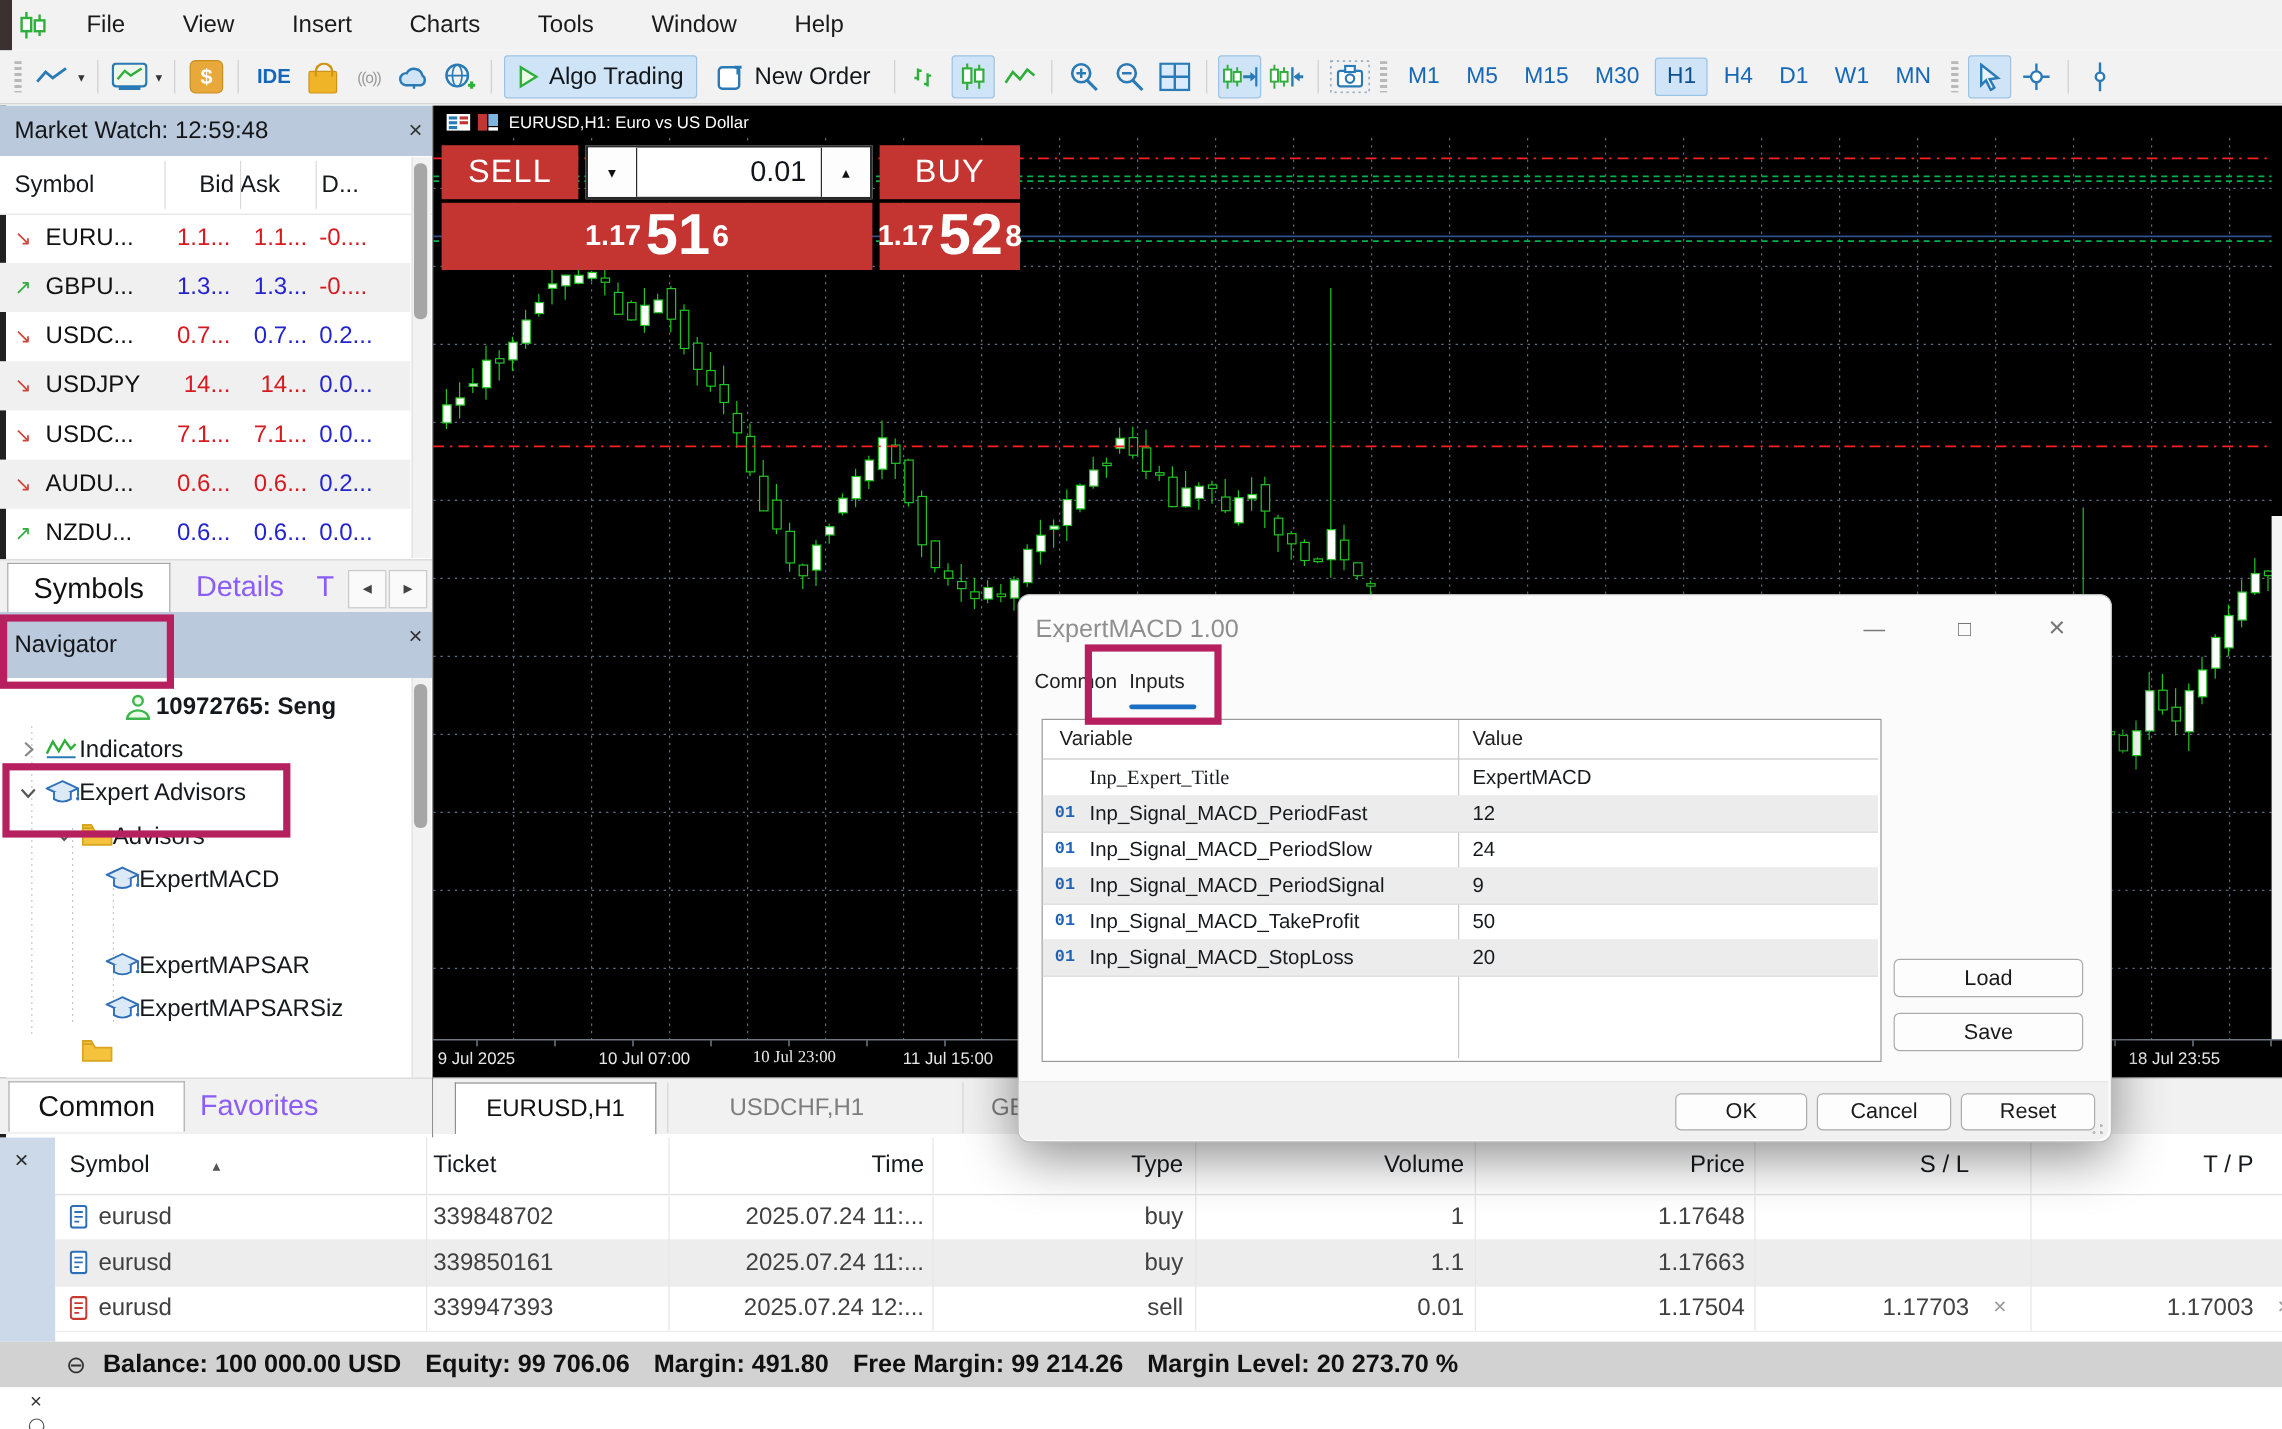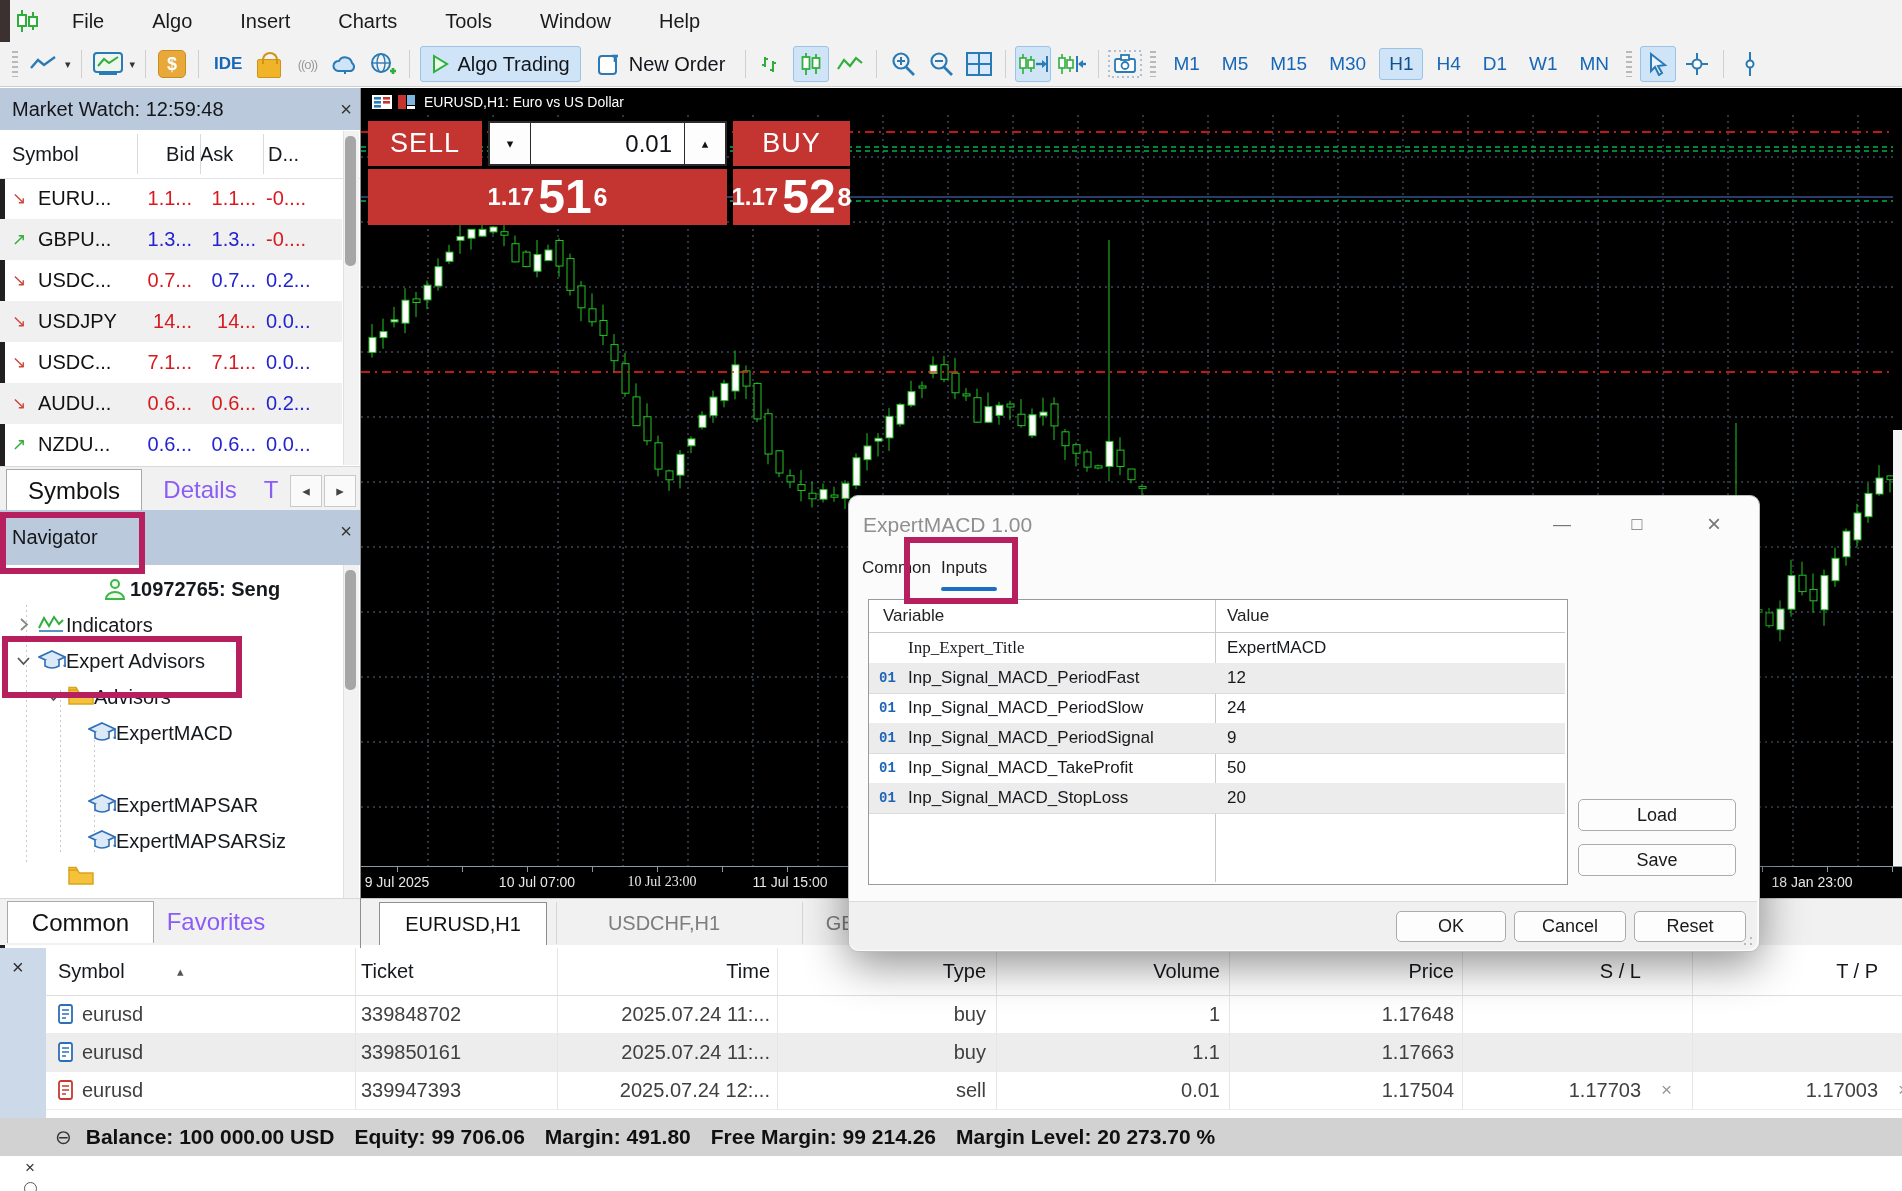--- a/index.html
+++ b/index.html
@@ -108,21 +108,21 @@
         <g stroke="#2fae3c" fill="#fff" stroke-width="2">
           <line x1="8" y1="2" x2="8" y2="24"></line>
           <rect x="4" y="7" width="8" height="11"></rect>
           <line x1="19" y1="4" x2="19" y2="22"></line>
           <rect x="15" y="9" width="8" height="9"></rect>
         </g>
       </svg>
     </span>
   <div id="menu-items" class="abs">
       <span class="menu-item">File</span>
-      <span class="menu-item">Algo</span>
+      <span class="menu-item">View</span>
       <span class="menu-item">Insert</span>
       <span class="menu-item">Charts</span>
       <span class="menu-item">Tools</span>
       <span class="menu-item">Window</span>
       <span class="menu-item">Help</span>
     </div>
 </div>
 <div id="toolbar" class="abs">
     <div class="tb-handle"></div>
     <div class="tb-ic">
@@ -867,21 +867,21 @@
   <span class="p1">1.17</span>
   <span class="p2">52</span>
   <span class="p3">8</span>
 </div>
 
 <div id="axis" class="abs">
     <span class="axis-label" style="left: 36px;">9 Jul 2025</span>
     <span class="axis-label" style="left: 176px;">10 Jul 07:00</span>
     <span class="axis-label" style="left: 301px; font-family: Liberation Serif, serif;">10 Jul 23:00</span>
     <span class="axis-label" style="left: 429px;">11 Jul 15:00</span>
-    <span class="axis-label" style="left: 1451px;">18 Jan 23:00</span>
+    <span class="axis-label" style="left: 1451px;">18 Jul 23:55</span>
     <div class="abs" style="left: 36px; top: 0px; width: 1px; height: 5px; background: rgb(138, 151, 165);"></div>
     <div class="abs" style="left: 101px; top: 0px; width: 1px; height: 5px; background: rgb(138, 151, 165);"></div>
     <div class="abs" style="left: 166px; top: 0px; width: 1px; height: 5px; background: rgb(138, 151, 165);"></div>
     <div class="abs" style="left: 231px; top: 0px; width: 1px; height: 5px; background: rgb(138, 151, 165);"></div>
     <div class="abs" style="left: 296px; top: 0px; width: 1px; height: 5px; background: rgb(138, 151, 165);"></div>
     <div class="abs" style="left: 361px; top: 0px; width: 1px; height: 5px; background: rgb(138, 151, 165);"></div>
     <div class="abs" style="left: 426px; top: 0px; width: 1px; height: 5px; background: rgb(138, 151, 165);"></div>
     <div class="abs" style="left: 491px; top: 0px; width: 1px; height: 5px; background: rgb(138, 151, 165);"></div>
     <div class="abs" style="left: 556px; top: 0px; width: 1px; height: 5px; background: rgb(138, 151, 165);"></div>
     <div class="abs" style="left: 621px; top: 0px; width: 1px; height: 5px; background: rgb(138, 151, 165);"></div>

